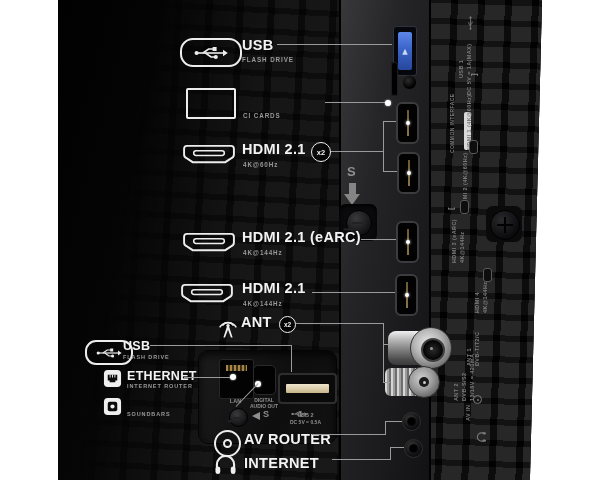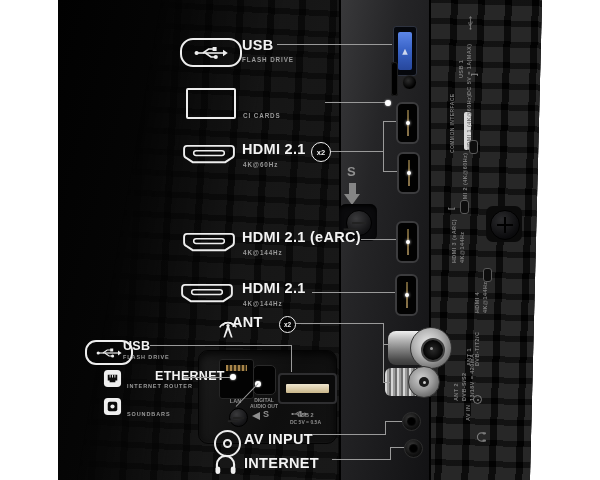--- a/index.html
+++ b/index.html
@@ -217,21 +217,21 @@
     <div class="icn" style="left:158px;top:313px;">
       <svg width="24" height="27" viewBox="0 0 26 28">
           <g stroke="currentColor" fill="none" stroke-width="1.6">
             <path d="M7 13 A7 7 0 0 1 19 13"></path>
             <path d="M4 15 A10.5 10.5 0 0 1 22 15"></path>
           </g>
           <circle cx="13" cy="13" r="1.8" fill="currentColor"></circle>
           <path d="M12.2 13 L8 26 H9.8 L13 17.5 L16.2 26 H18 L13.8 13 Z" fill="currentColor"></path>
         </svg>
     </div>
-    <div class="t" style="left:174px;top:314px;">ANT</div>
+    <div class="t" style="left:183px;top:314px;">ANT</div>
     <div class="badge" style="left:221px;top:316px;width:15px;height:15px;font-size:6.5px;">x2</div>
     <div class="line" style="left:238px;top:323px;width:87px;"></div>
     <div class="vline" style="left:325px;top:323px;height:60px;"></div>
     <div class="line" style="left:325px;top:344px;width:8px;"></div>
     <div class="line" style="left:325px;top:382px;width:7px;"></div>
 
     <div class="pill-icon" style="left:27px;top:340px;width:44px;height:21px;border-radius:11px;">
       <svg width="30" height="12" viewBox="0 0 44 20">
           <g stroke="currentColor" stroke-width="2" fill="none">
             <path d="M3 10 H37"></path>
@@ -253,38 +253,38 @@
       <svg width="19" height="19" viewBox="0 0 20 20">
           <rect x="1" y="1" width="18" height="18" rx="4" fill="#efefef"></rect>
           <path d="M5 6 H15 V12 H13 V14 H7 V12 H5 Z" fill="#0b0b0b"></path>
           <g stroke="#efefef" stroke-width="1">
             <path d="M7.5 6 V9"></path>
             <path d="M10 6 V9"></path>
             <path d="M12.5 6 V9"></path>
           </g>
         </svg>
     </div>
-    <div class="t sm" style="left:69px;top:369px;margin-left:28px;">ETHERNET</div>
+    <div class="t sm" style="left:69px;top:369px;">ETHERNET</div>
     <div class="s" style="left:69px;top:383px;font-size:5.5px;">INTERNET ROUTER</div>
     <div class="line" style="left:126px;top:377px;width:46px;"></div>
 
     <div class="icn" style="left:45px;top:397px;">
       <svg width="19" height="19" viewBox="0 0 20 20">
           <rect x="1" y="1" width="18" height="18" rx="4" fill="#efefef"></rect>
           <rect x="5" y="5" width="10" height="10" rx="2" fill="#0b0b0b"></rect>
           <circle cx="10" cy="10" r="2.2" fill="#efefef"></circle>
         </svg>
     </div>
     <div class="s" style="left:69px;top:411px;font-size:5.5px;">SOUNDBARS</div>
     <div class="line" style="left:178px;top:406px;width:32px;transform:rotate(-46deg);transform-origin:0 50%;"></div>
 
     <div class="abs" style="left:156px;top:430px;width:23px;height:23px;border:2px solid #ededed;border-radius:50%;">
       <div class="abs" style="left:50%;top:50%;width:9px;height:9px;margin:-4.5px 0 0 -4.5px;border:2px solid #ededed;border-radius:50%;box-sizing:border-box;"></div>
     </div>
-    <div class="t" style="left:186px;top:431px;">AV INPUT</div>
+    <div class="t" style="left:186px;top:431px;">AV ROUTER</div>
     <div class="line" style="left:254px;top:434px;width:73px;"></div>
     <div class="vline" style="left:327px;top:421px;height:14px;"></div>
     <div class="line" style="left:327px;top:421px;width:17px;"></div>
 
     <div class="icn" style="left:156px;top:454px;">
       <svg width="23" height="21" viewBox="0 0 24 22">
           <path d="M3 16 V11 a9 9 0 0 1 18 0 V16" fill="none" stroke="#efefef" stroke-width="2.2"></path>
           <rect x="1.5" y="13" width="5" height="8" rx="2.5" fill="#efefef"></rect>
           <rect x="17.5" y="13" width="5" height="8" rx="2.5" fill="#efefef"></rect>
         </svg>

